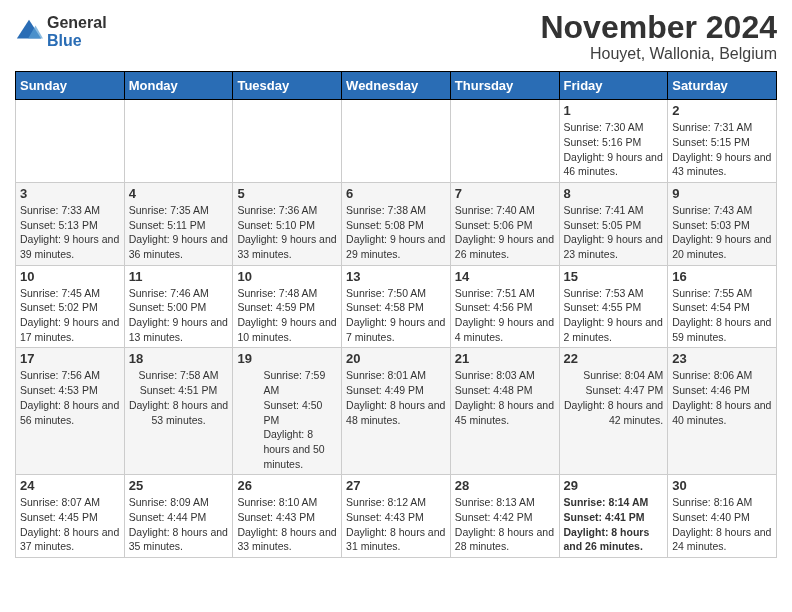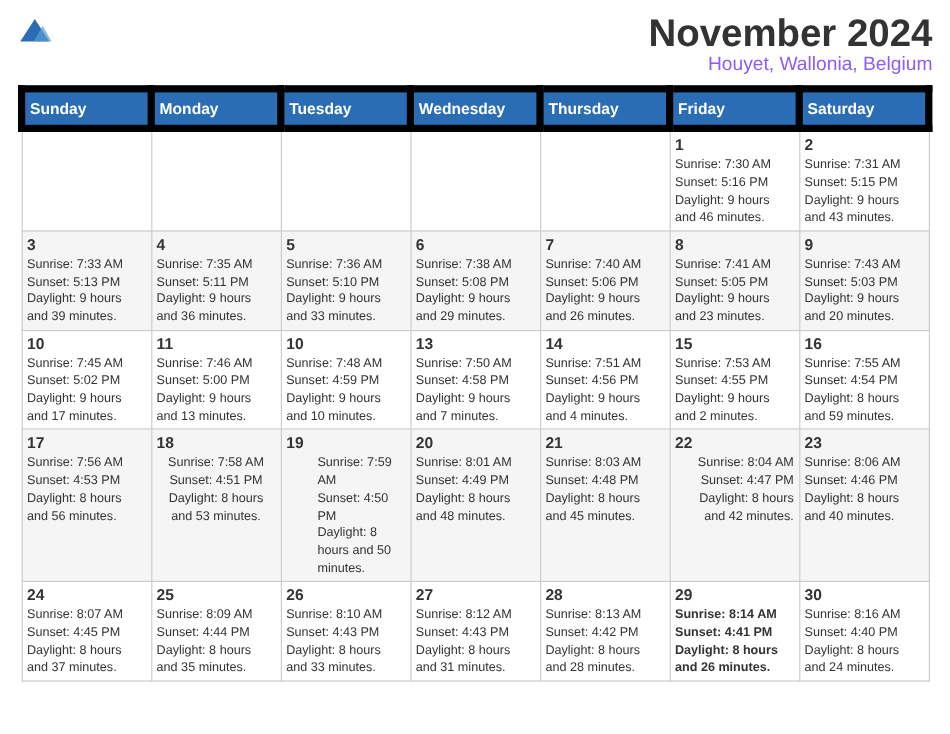--- a/index.html
+++ b/index.html
@@ -34,35 +34,35 @@
       text-align: right;
     }
     .month-title {
       font-size: 32px;
       font-weight: bold;
       color: #333;
       line-height: 1.1;
     }
     .location-title {
       font-size: 16px;
-      color: #8b5cf6;
+      color: #404040;
     }
     table {
       width: 100%;
       border-collapse: collapse;
       table-layout: fixed;
     }
     thead tr th {
       background-color: #2a6db5;
       color: #fff;
       font-size: 13px;
       font-weight: bold;
       padding: 6px 4px;
       text-align: left;
-      border: 6px solid #000000;
+      border: 1px solid #000000;
     }
     tbody tr td {
       border: 1px solid #ccc;
       vertical-align: top;
       padding: 3px 4px;
       font-size: 11px;
       color: #333;
       height: 75px;
       background: #fff;
     }
@@ -87,20 +87,24 @@
 </head>
 <body>
 
 <div class="container">
   <div class="header-section">
     <div class="logo">
       <svg class="logo-icon" viewBox="0 0 30 30">
         <polygon points="15,2 28,22 2,22" fill="#2a6db5"></polygon>
         <polygon points="22,8 30,22 14,22" fill="#5a9fd4" opacity="0.7"></polygon>
       </svg>
+      <div>
+        <div style="font-size:16px;font-weight:bold;color:#333;">General</div>
+        <div style="font-size:16px;font-weight:bold;color:#2a6db5;">Blue</div>
+      </div>
     </div>
     <div class="title-block">
       <div class="month-title">November 2024</div>
       <div class="location-title">Houyet, Wallonia, Belgium</div>
     </div>
   </div>
 
   <table>
     <thead>
       <tr>

